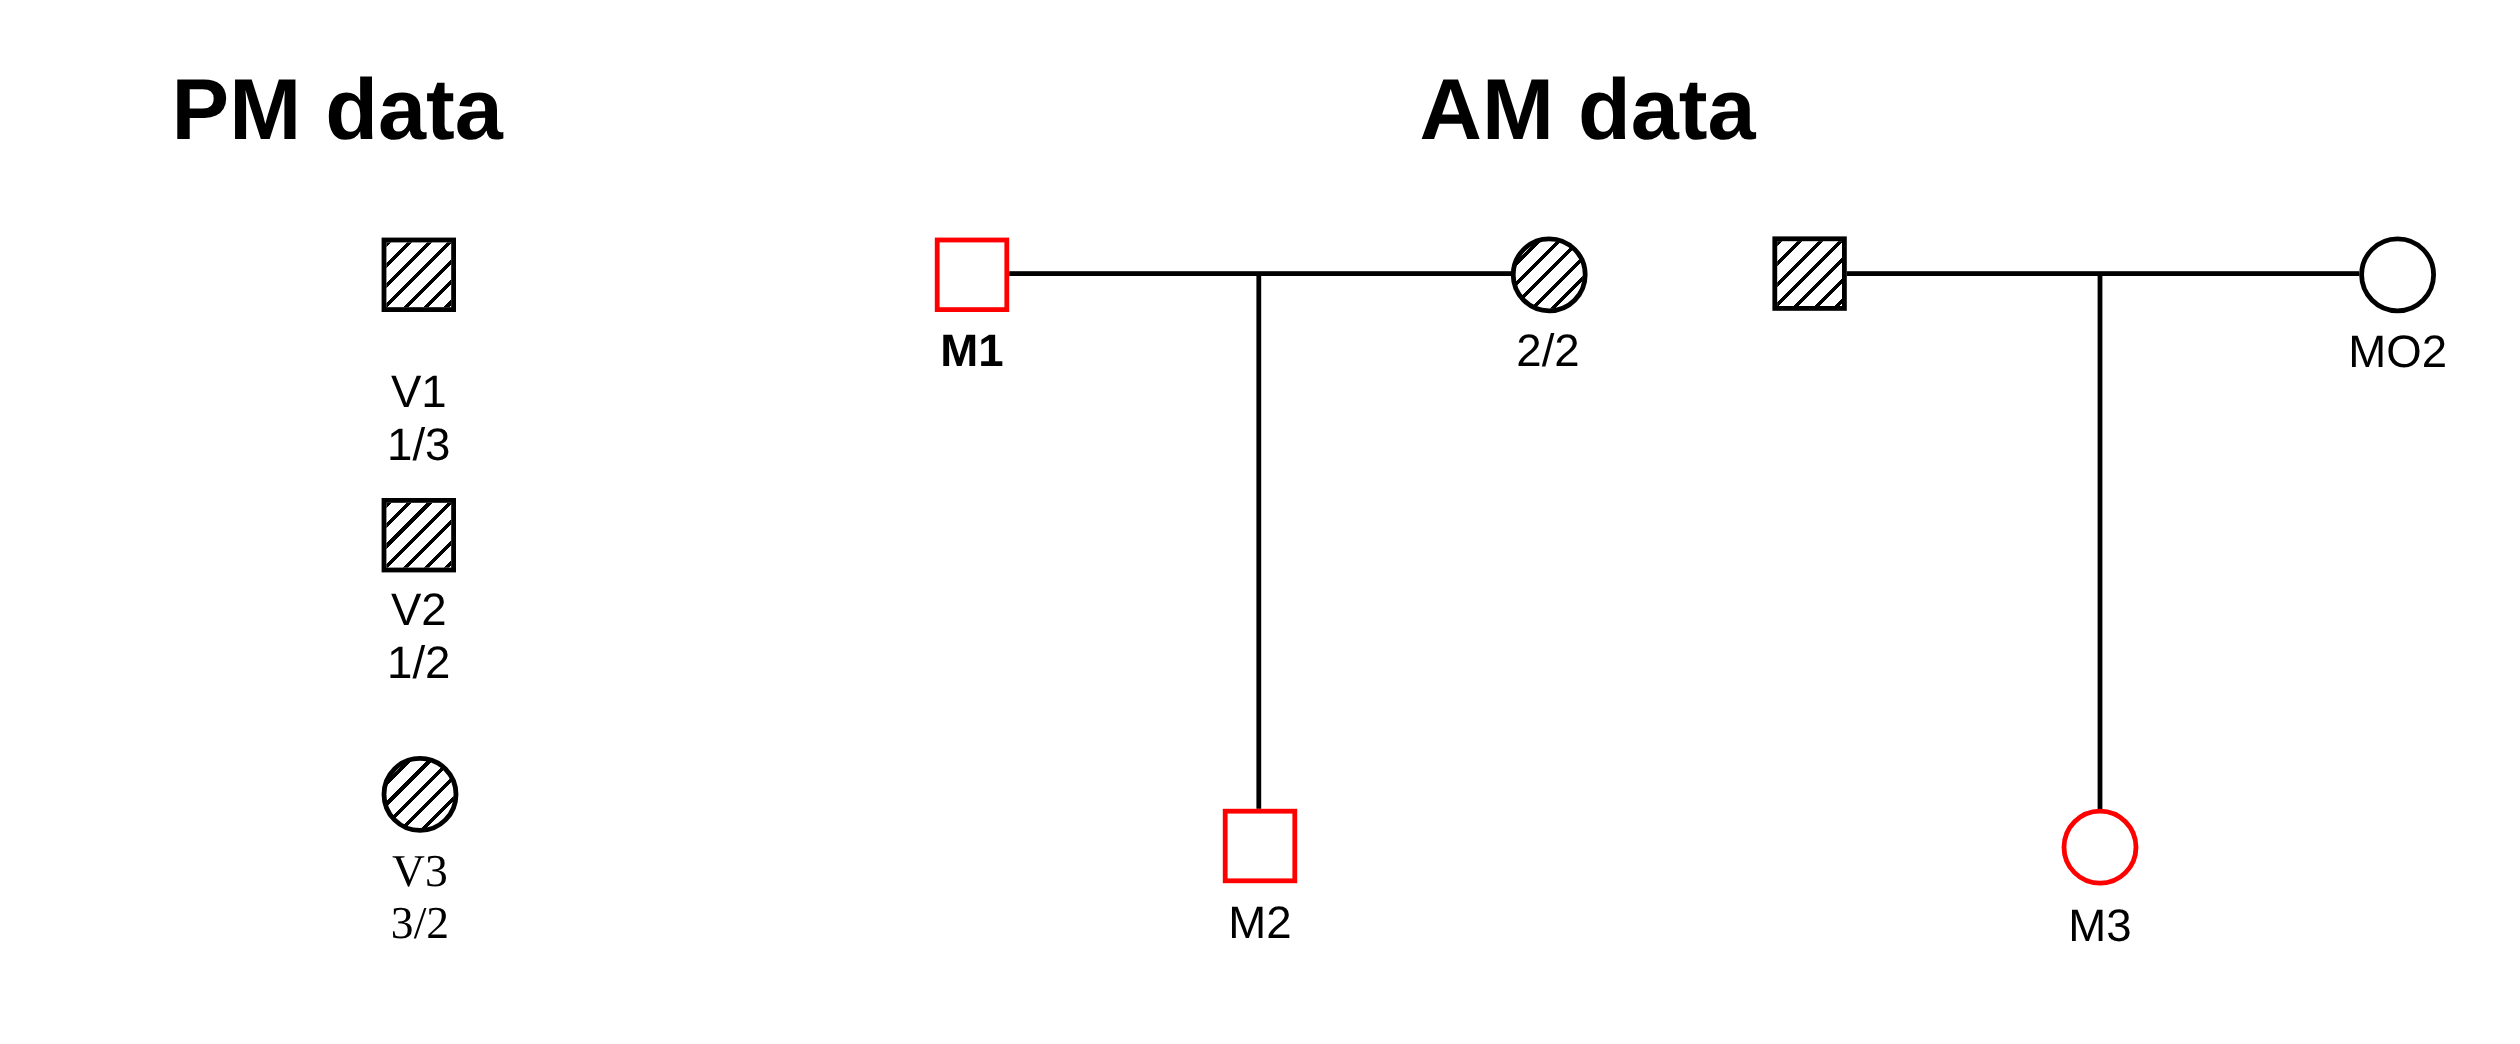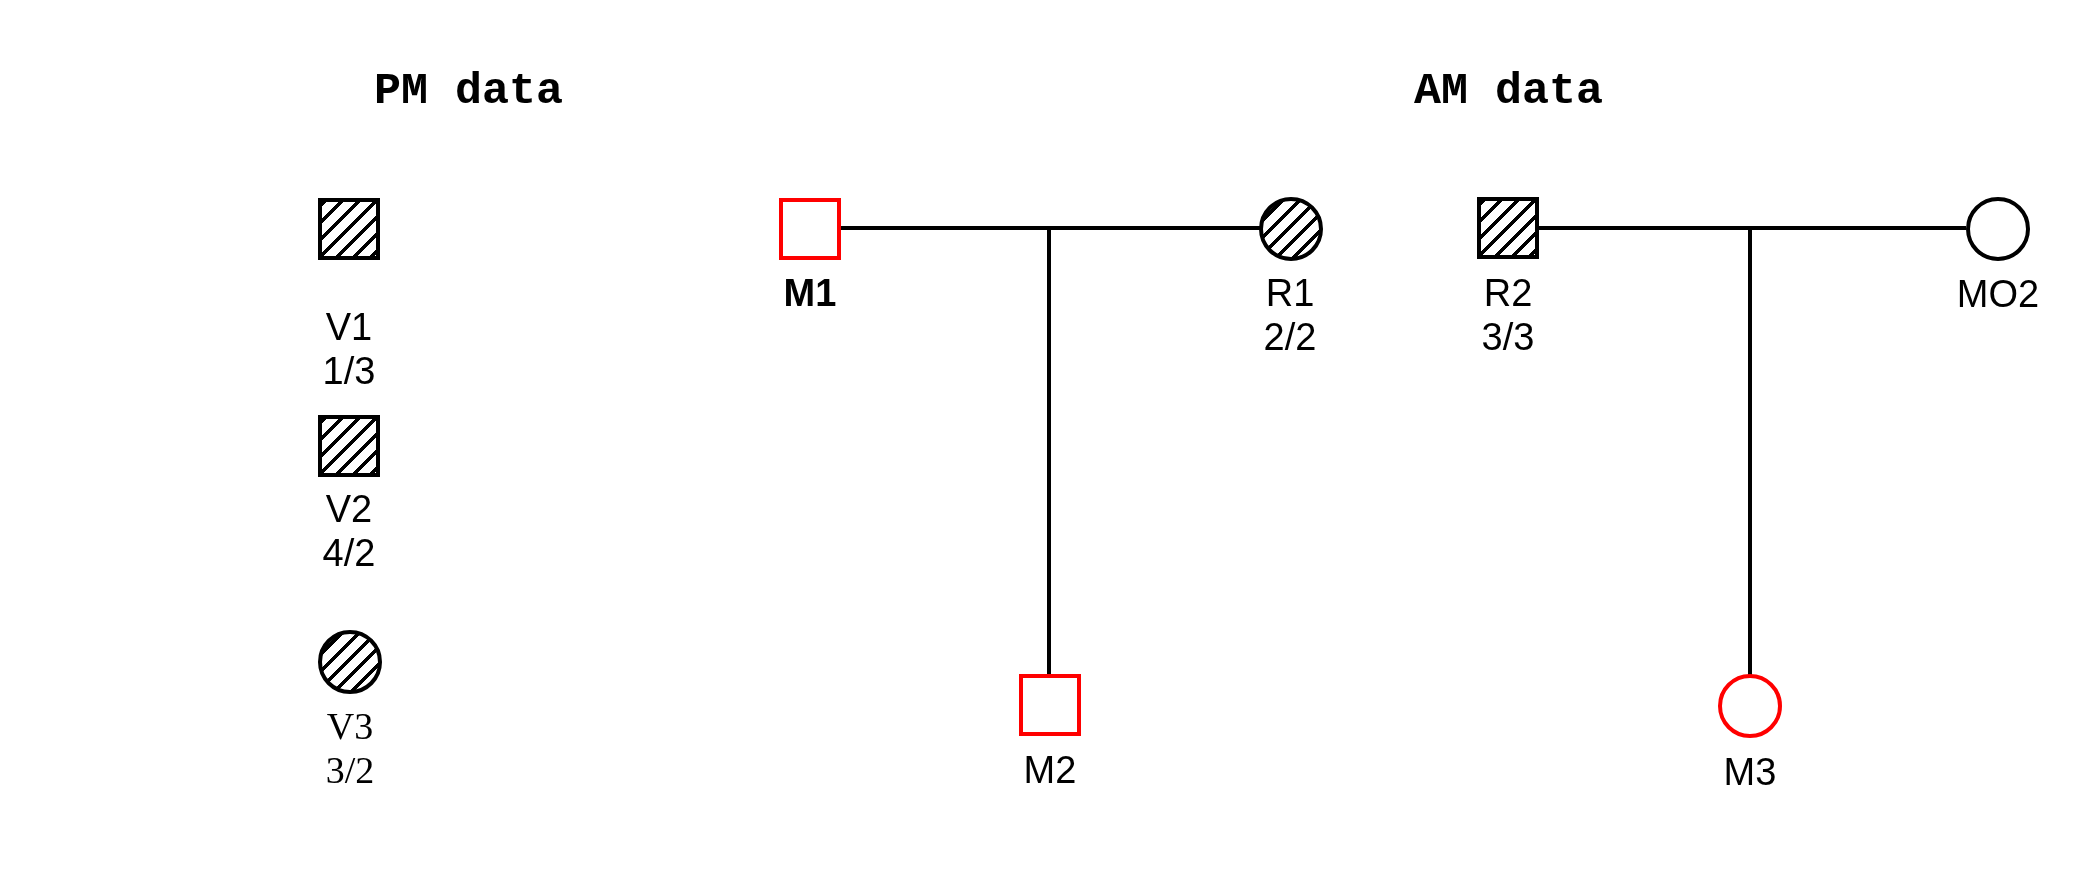--- a/index.html
+++ b/index.html
@@ -1,22 +1,22 @@
 <!DOCTYPE html>
 <html style="--red: #ff0000; --ink: #000000;"><head>
 <meta charset="utf-8">
 <style>
   html, body { margin:0; padding:0; background:#ffffff; }
   .canvas {
     position:relative; width:2100px; height:870px; background:#ffffff;
     font-family:"Liberation Sans", sans-serif; overflow:hidden;
   }
   .title {
-    position:absolute; width:420px; text-align:right;
-    font-size:45px; font-weight:bold; line-height:60px; color:var(--ink);font-family:Liberation Mono, monospace;
+    position:absolute; width:420px; text-align:left;
+    font-size:72px; font-weight:bold; line-height:60px; color:var(--ink);
   }
   .sym { position:absolute; box-sizing:border-box; background-color:#ffffff; z-index:2; }
   .square { width:62px; height:62px; border:4px solid var(--ink); }
   .circle { width:64px; height:64px; border:4px solid var(--ink); border-radius:50%; }
   .red-outline { border-color:var(--red); }
   .hatched {
     background-image:repeating-linear-gradient(135deg,
       var(--ink) 0px, var(--ink) 3px, transparent 3px, transparent 12px);
   }
   .lbl {
@@ -35,56 +35,51 @@
 
   <div class="sym square hatched" style="left:318px; top:198px;"></div>
   <div class="lbl" style="left:239px; top:270px;margin-top:35px;">
     <div>V1</div>
     <div>1/3</div>
   </div>
 
   <div class="sym square hatched" style="left:318px; top:415px;"></div>
   <div class="lbl" style="left:239px; top:487px;">
     <div>V2</div>
-    <div>4/2</div>
+    <div>1/2</div>
   </div>
 
   <div class="sym circle hatched" style="left:318px; top:630px;"></div>
   <div class="lbl" style="left:240px; top:704px;font-family:Liberation Serif, serif;">
     <div>V3</div>
     <div>3/2</div>
   </div>
 
   <div class="line" style="left:840px; top:226px; width:420px; height:4px;"></div>
   <div class="line" style="left:1047px; top:228px; width:4px; height:448px;"></div>
 
   <div class="sym square red-outline" style="left:779px; top:198px;"></div>
   <div class="lbl" style="left:700px; top:271px;font-weight:bold;">
     <div>M1</div>
   </div>
 
   <div class="sym circle hatched" style="left:1259px; top:197px;"></div>
   <div class="lbl" style="left:1180px; top:271px;">
-    <div>R1</div>
     <div>2/2</div>
   </div>
 
   <div class="sym square red-outline" style="left:1019px; top:674px;"></div>
   <div class="lbl" style="left:940px; top:748px;">
     <div>M2</div>
   </div>
 
   <div class="line" style="left:1536px; top:226px; width:430px; height:4px;"></div>
   <div class="line" style="left:1748px; top:228px; width:4px; height:448px;"></div>
 
   <div class="sym square hatched" style="left:1477px; top:197px;"></div>
-  <div class="lbl" style="left:1398px; top:271px;">
-    <div>R2</div>
-    <div>3/3</div>
-  </div>
 
   <div class="sym circle" style="left:1966px; top:197px;"></div>
   <div class="lbl" style="left:1888px; top:272px;">
     <div>MO2</div>
   </div>
 
   <div class="sym circle red-outline" style="left:1718px; top:674px;"></div>
   <div class="lbl" style="left:1640px; top:750px;">
     <div>M3</div>
   </div>

